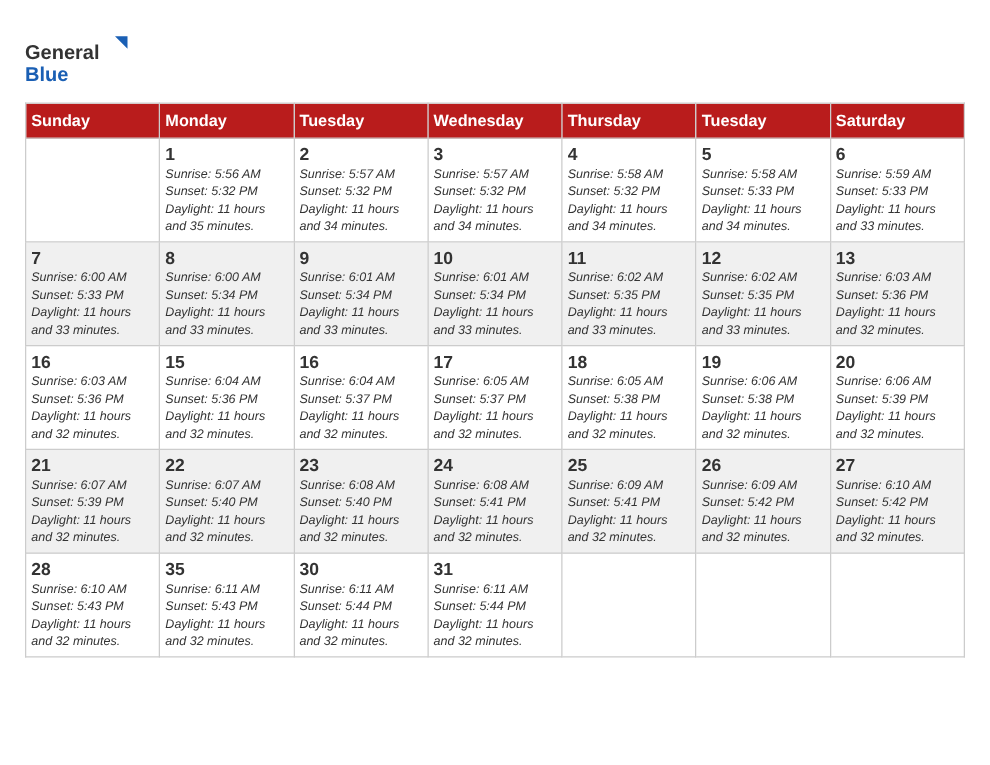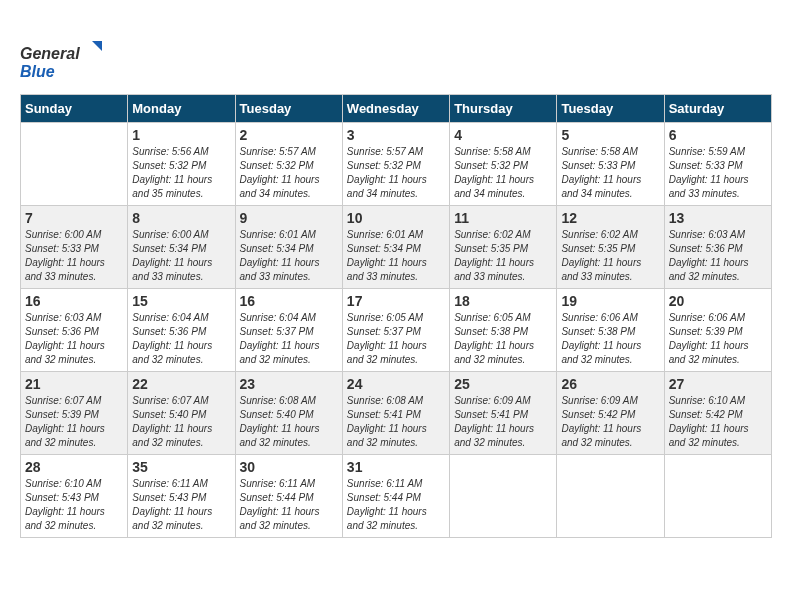--- a/index.html
+++ b/index.html
@@ -12,42 +12,41 @@
     }
     .header-section {
       display: flex;
       justify-content: space-between;
       align-items: flex-start;
       margin-bottom: 10px;
     }
     .logo {
       display: flex;
       align-items: flex-end;
-      margin-top: 19px;
-      font-style: italic;
+      margin-top: 7px;
     }
     .title-section {
       text-align: right;
     }
     .main-title {
       font-size: 36px;
       font-weight: bold;
       color: #333;
     }
     .subtitle {
       font-size: 16px;
       color: #555;
     }
     .calendar {
       width: 100%;
       border-collapse: collapse;
       font-size: 11px;
     }
     .calendar th {
-      background-color: #0c4a6e;
+      background-color: #b91c1c;
       color: white;
       padding: 6px 4px;
       text-align: left;
       font-size: 13px;
       font-weight: bold;
       border: 1px solid #ccc;
     }
     .calendar td {
       border: 1px solid #ccc;
       vertical-align: top;

